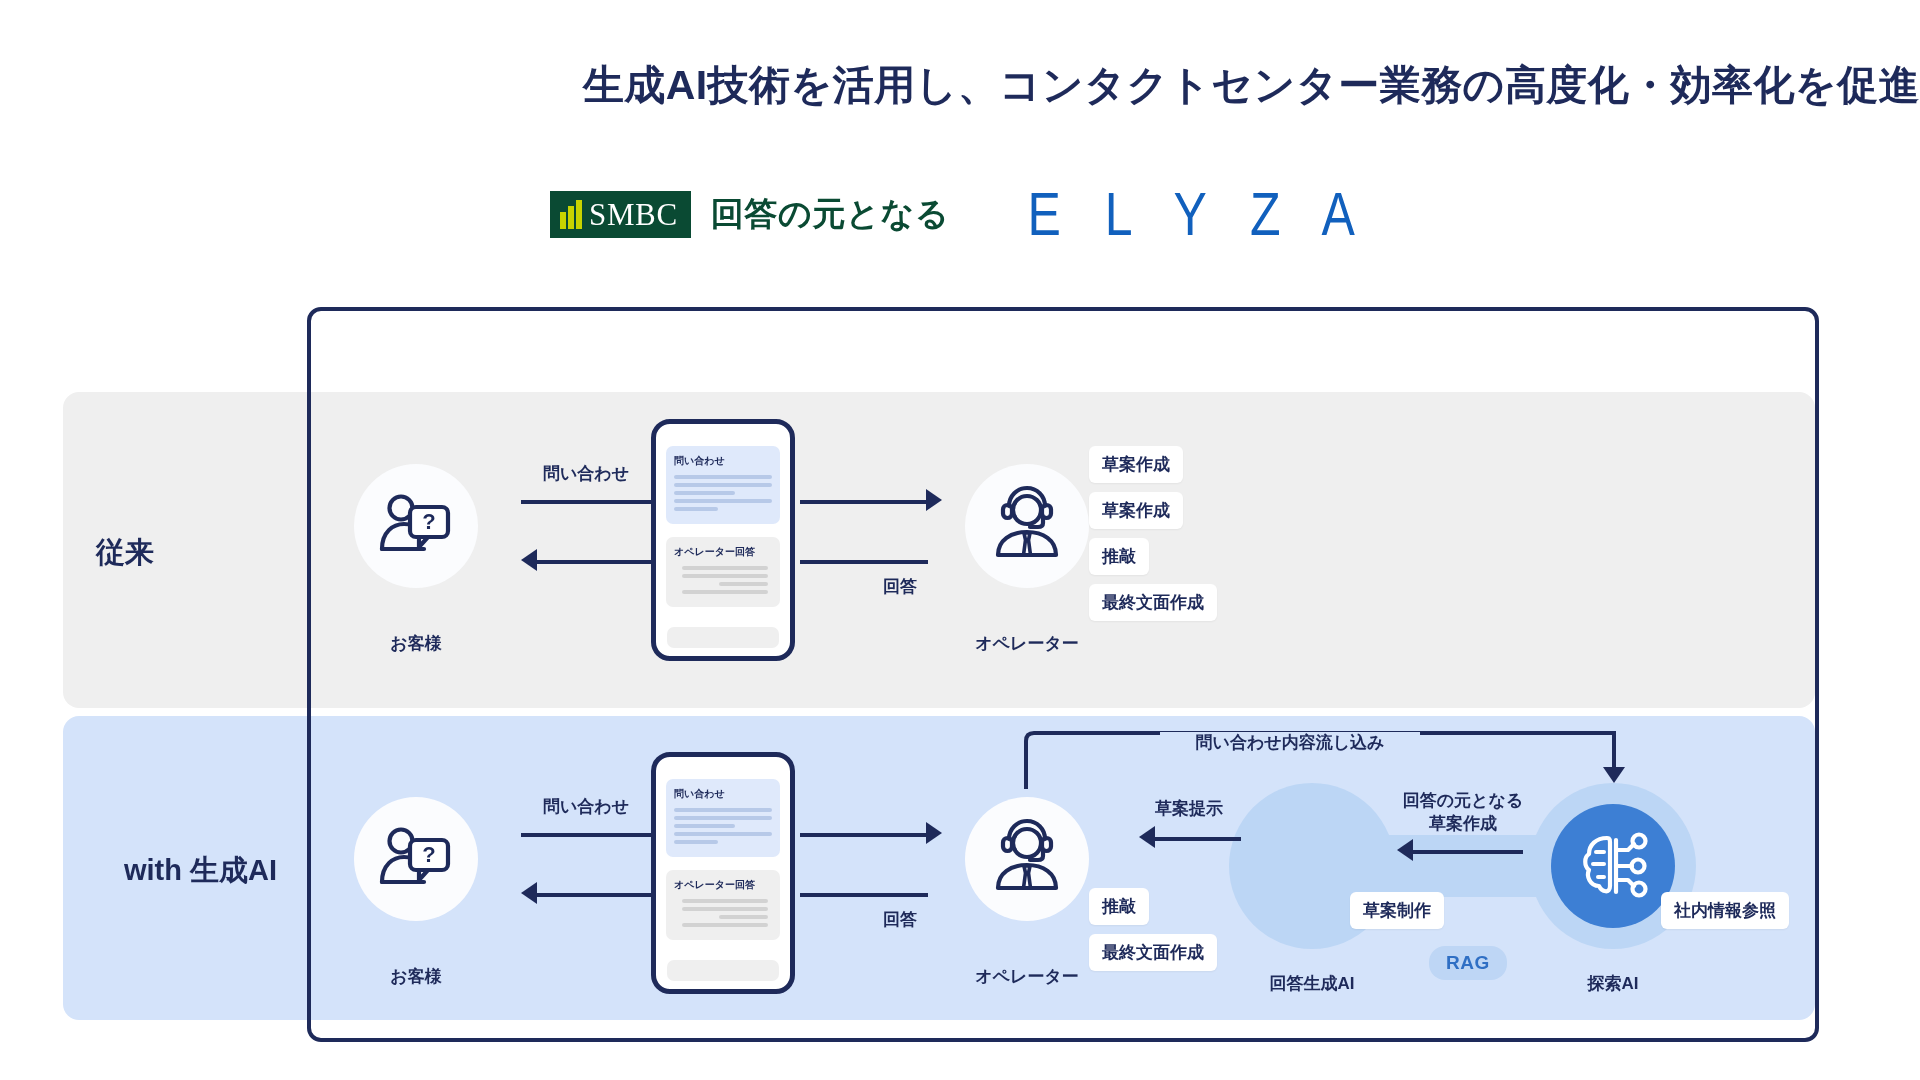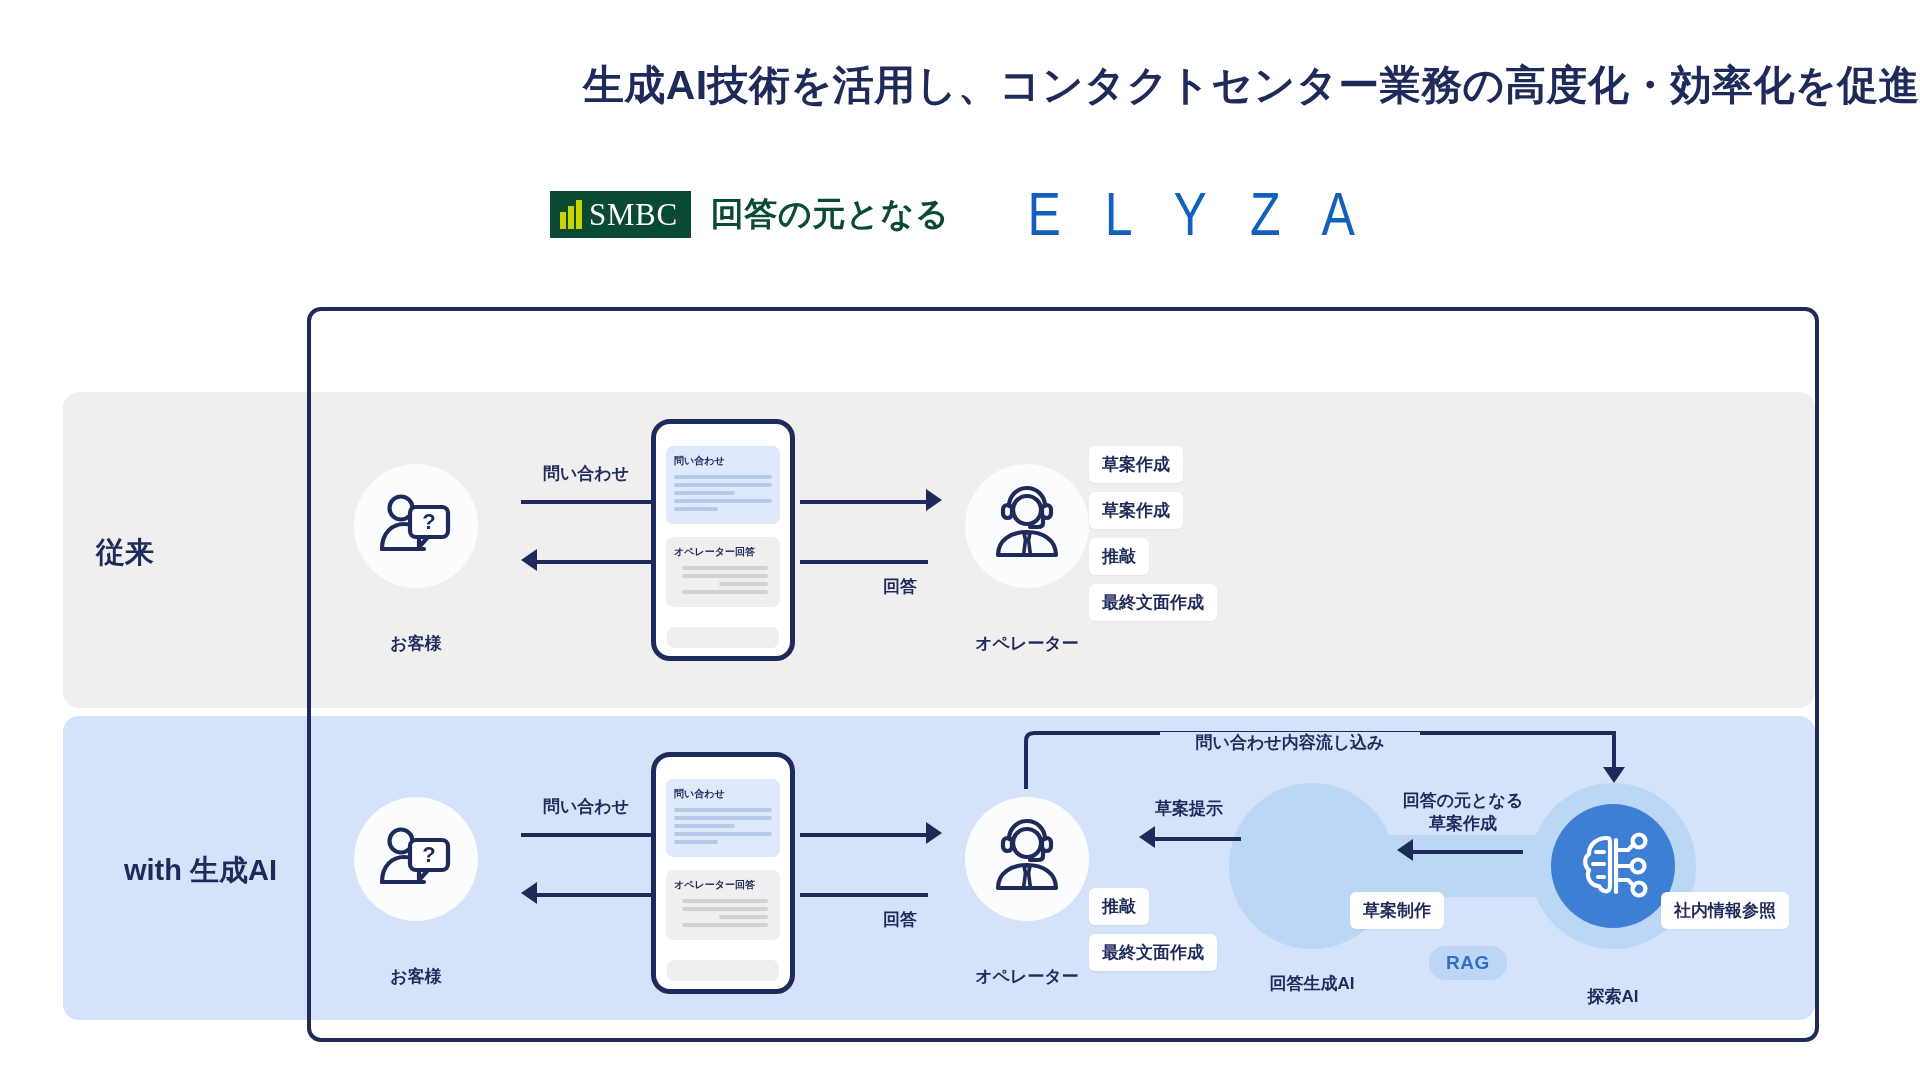--- a/index.html
+++ b/index.html
@@ -311,21 +311,21 @@
       <path d="M22 47 H28" stroke="#ffffff" stroke-width="4" stroke-linecap="round"></path>
       <path d="M40 10 V62" stroke="#ffffff" stroke-width="4.2" stroke-linecap="round"></path>
       <path d="M40 20 H52 L58 14" fill="none" stroke="#ffffff" stroke-width="4.2" stroke-linecap="round" stroke-linejoin="round"></path>
       <path d="M40 36 H56" fill="none" stroke="#ffffff" stroke-width="4.2" stroke-linecap="round"></path>
       <path d="M40 50 H52 L58 56" fill="none" stroke="#ffffff" stroke-width="4.2" stroke-linecap="round" stroke-linejoin="round"></path>
       <circle cx="63" cy="11" r="6.5" fill="none" stroke="#ffffff" stroke-width="4.2"></circle>
       <circle cx="62" cy="36" r="6.5" fill="none" stroke="#ffffff" stroke-width="4.2"></circle>
       <circle cx="63" cy="59" r="6.5" fill="none" stroke="#ffffff" stroke-width="4.2"></circle>
     </svg>
   </div>
-  <div class="cap" style="left:1541px; top:972px; width:144px;margin-top:13px;">探索AI</div>
+  <div class="cap" style="left:1541px; top:972px; width:144px;">探索AI</div>
   <div class="chip" style="left:1661px; top:892px;">社内情報参照</div>
 
   <div class="rag-badge" style="left:1429px; top:938px;margin-top:8px;">RAG</div>
 
   <div class="hline" style="left:1155px; top:837px; width:86px;"></div>
   <div class="arrowhead left" style="left:1139px; top:826px;"></div>
   <div class="flow-text" style="left:1129px; top:798px; width:120px;">草案提示</div>
 
   <div class="hline" style="left:1413px; top:850px; width:110px;"></div>
   <div class="arrowhead left" style="left:1397px; top:839px;"></div>

